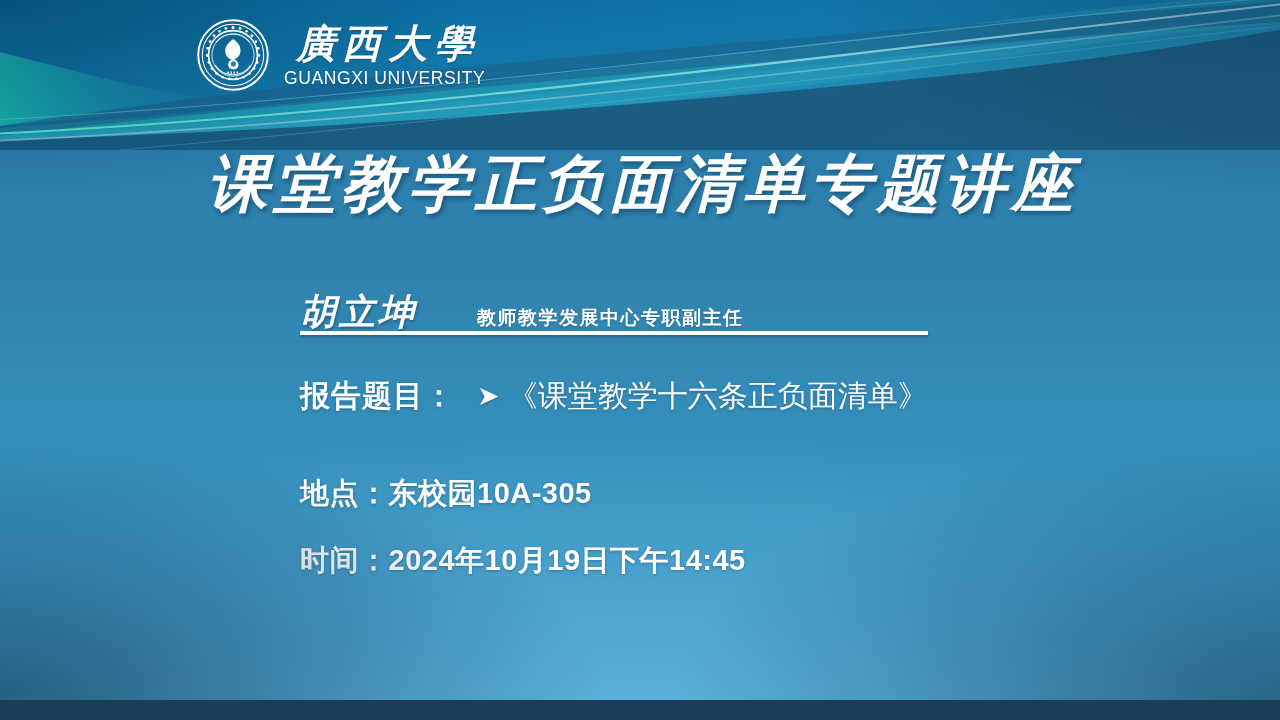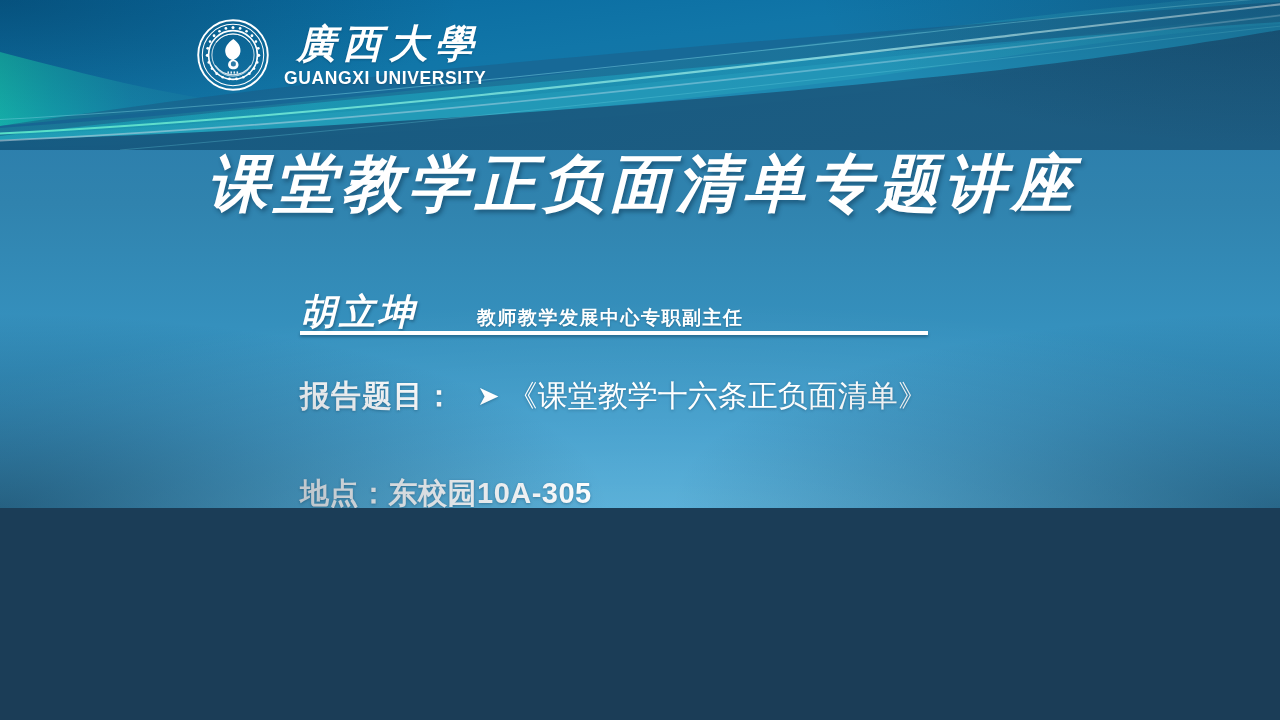--- a/index.html
+++ b/index.html
@@ -8,21 +8,21 @@
     padding: 0;
     background: #1b3d57;
   }
   body {
     font-family: "Liberation Sans", "DejaVu Sans", sans-serif;
   }
 
   #slide {
     position: relative;
     width: 1280px;
-    height: 508px;
+    height: 700px;
     overflow: hidden;
     background:
       radial-gradient(120% 95% at 50% 118%, rgba(255,255,255,0.22) 0%, rgba(255,255,255,0.10) 32%, rgba(255,255,255,0.0) 62%),
       linear-gradient(180deg, #1f6d9b 0%, #2a7cab 18%, #3083ae 40%, #3590bd 64%, #3a9bcb 86%, #3fa3d2 100%);
   }
 
   
   #slide .vignette {
     position: absolute;
     inset: 0;
@@ -71,21 +71,21 @@
     font-weight: 700;
     font-style: italic;
     text-indent: 7px;
     text-shadow: 0 1px 2px rgba(0,40,70,0.35);
     white-space: nowrap;
   }
   .logo-en {
     color: #ffffff;
     font-family: "Liberation Sans", sans-serif;
     font-size: 17.5px;
-    font-weight: 700;
+    font-weight: 400;
     letter-spacing: 0.6px;
     margin-top: 5px;
     white-space: nowrap;
     text-shadow: 0 1px 2px rgba(0,40,70,0.3);
   }
 
   
   .main-title {
     position: absolute;
     left: 0;

